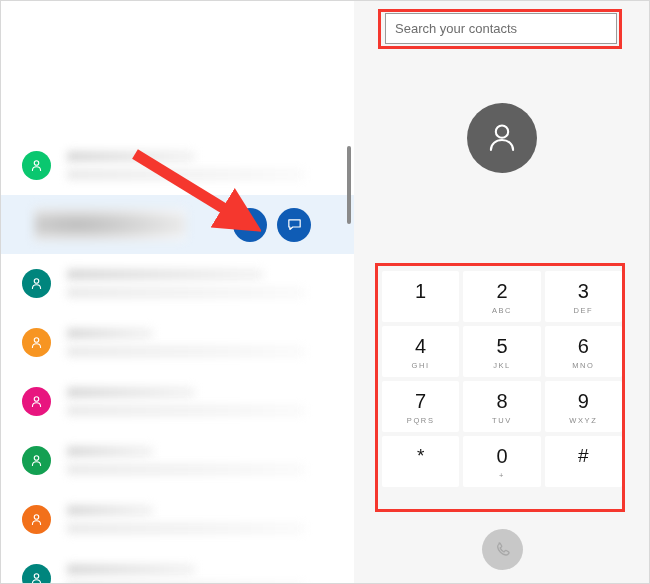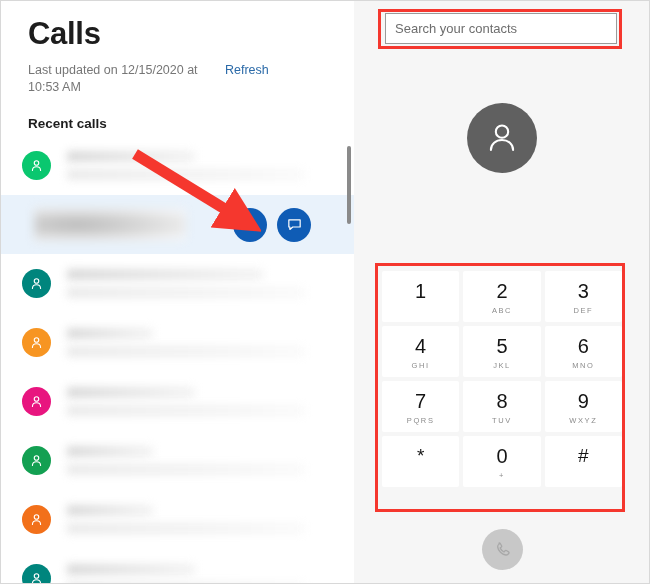--- a/index.html
+++ b/index.html
@@ -318,30 +318,20 @@
     z-index: 41;
   }
 </style>
 </head>
 <body>
 
 <div id="app">
 
   <div id="left-panel">
 
-    <div id="calls-header">
-      <div id="page-title">Calls</div>
-
-      <div id="updated-row">
-        <span id="updated-text">Last updated on 12/15/2020 at 10:53 AM</span>
-        <span id="refresh-link">Refresh</span>
-      </div>
-
-      <div id="recent-calls-label">Recent calls</div>
-    </div>
 
     <div id="call-list">
 
       <div class="call-row">
         <div class="avatar" style="background:#0ac76f">
           <svg width="15" height="15" viewBox="0 0 24 24" fill="none" stroke="#fff" stroke-width="1.8" stroke-linecap="round">
               <circle cx="12" cy="8" r="3.6"></circle>
               <path d="M5.5 20c0-3.6 2.9-6 6.5-6s6.5 2.4 6.5 6"></path>
             </svg>
         </div>

